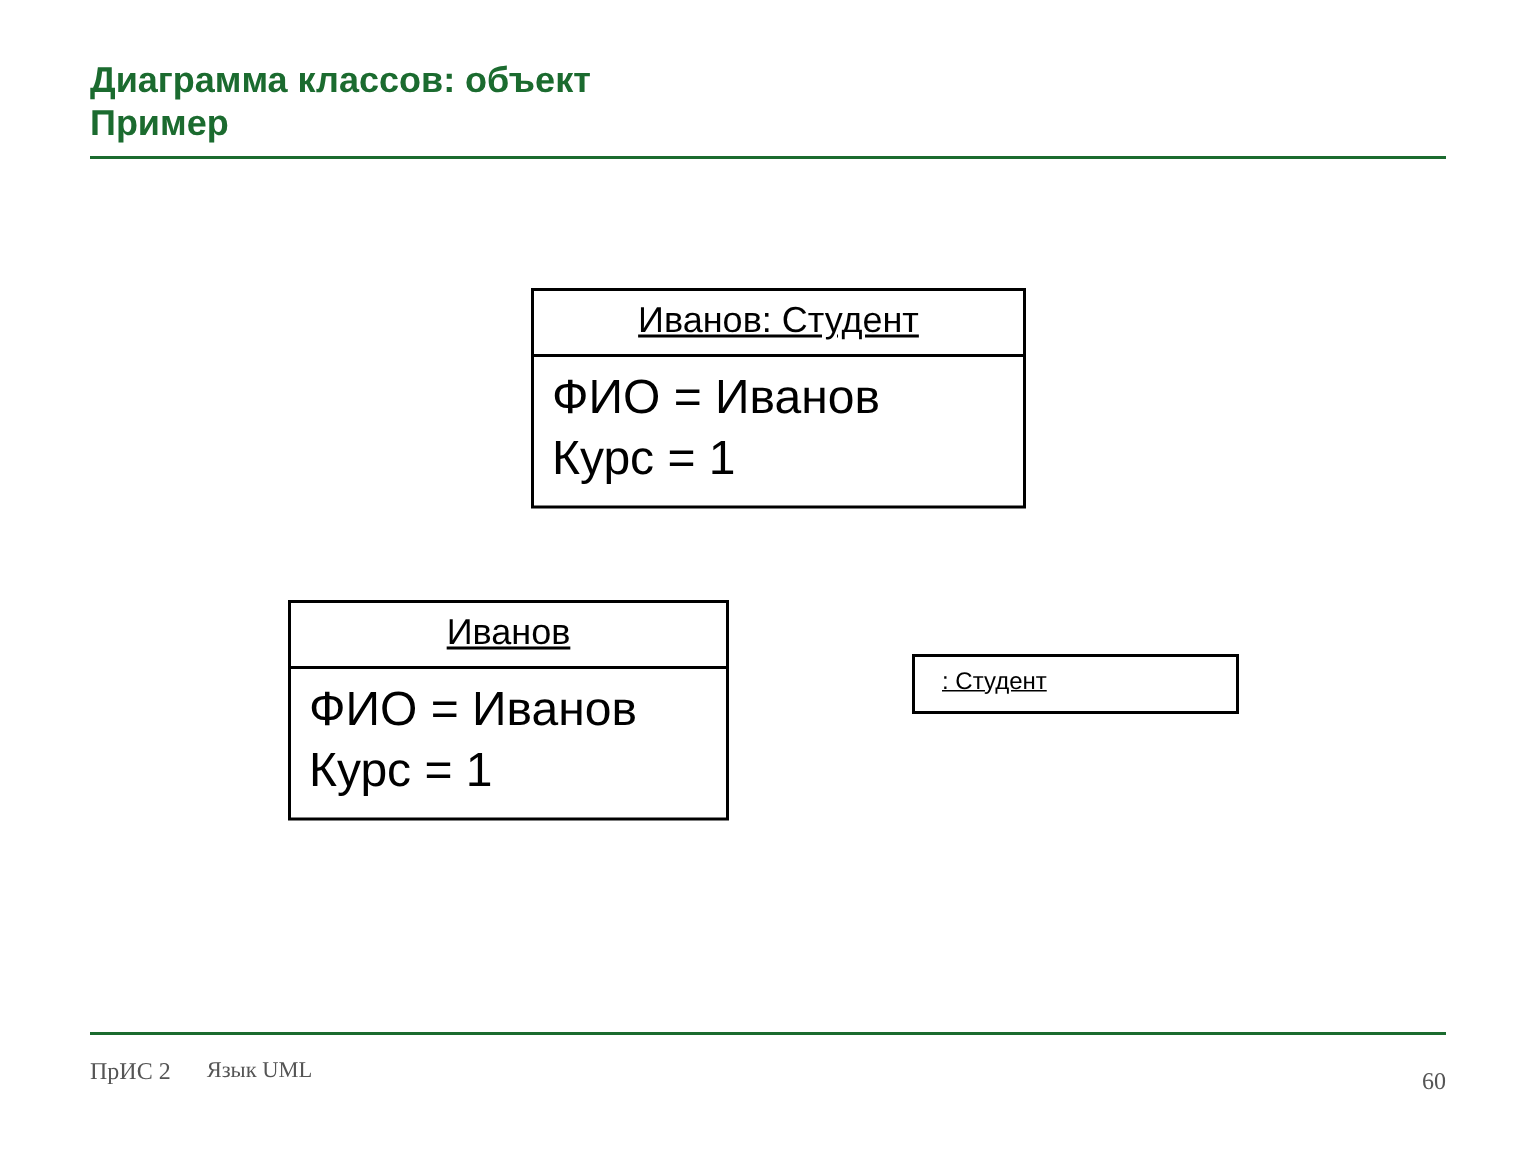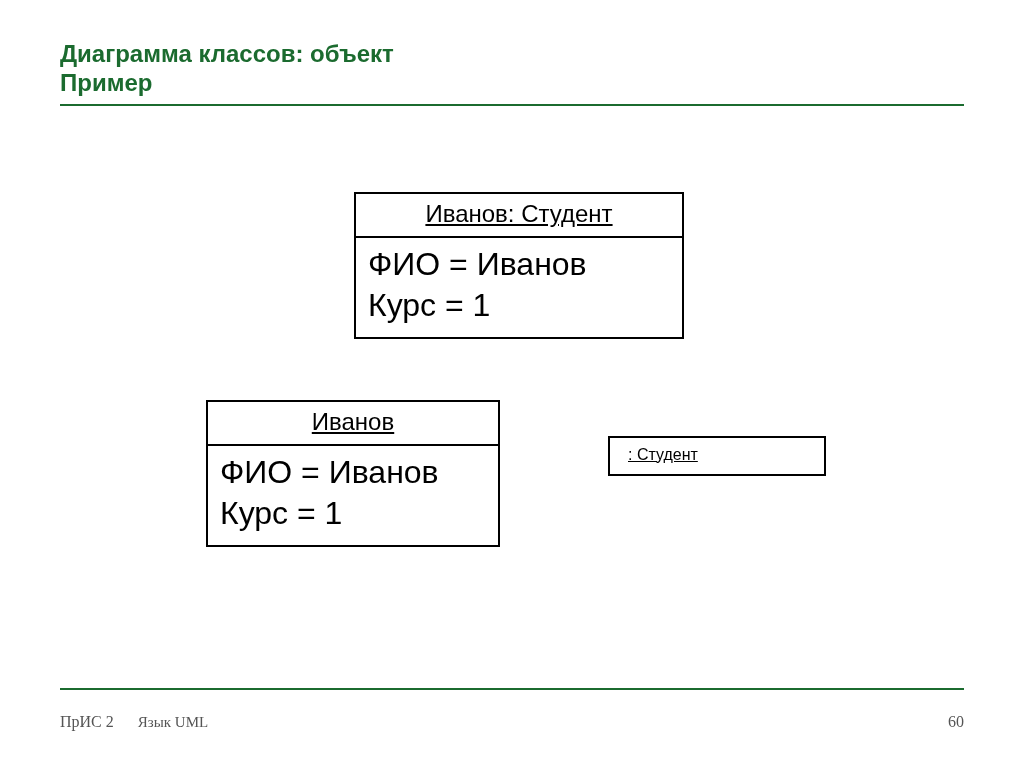--- a/index.html
+++ b/index.html
@@ -57,21 +57,21 @@
     padding: 8px 18px 10px 18px;
   }
   .uml-single .uline { text-decoration: underline; }
   .footer {
     position: absolute;
     left: 60px; right: 60px;
     bottom: 36px;
     border-top: 2px solid #1b6b2f;
     padding-top: 8px;
     display: flex;
-    align-items: flex-end;
+    align-items: center;
     font-size: 16px;
     color: #555;
     font-family: "Times New Roman", Times, serif;
   }
   .footer .left1 { margin-right: 24px; }
   .footer .left2 { font-size: 15px; }
   .footer .page { margin-left: auto; margin-top: 15px; }
 </style>
 </head>
 <body>
@@ -86,21 +86,21 @@
   <div class="content-area">
 
     <div class="uml-box" style="left:294px; top:66px; width:330px;margin-top:12px;">
       <div class="uml-header">Иванов: Студент</div>
       <div class="uml-body">
         <div>ФИО = Иванов</div>
         <div>Курс = 1</div>
       </div>
     </div>
 
-    <div class="uml-box" style="left:146px; top:286px; width:294px;">
+    <div class="uml-box" style="left:132px; top:286px; width:294px;">
       <div class="uml-header">Иванов</div>
       <div class="uml-body">
         <div>ФИО = Иванов</div>
         <div>Курс = 1</div>
       </div>
     </div>
 
     <div class="uml-single" style="left:548px; top:322px; width:218px;">
       <span class="uline">: Студент</span>
     </div>

